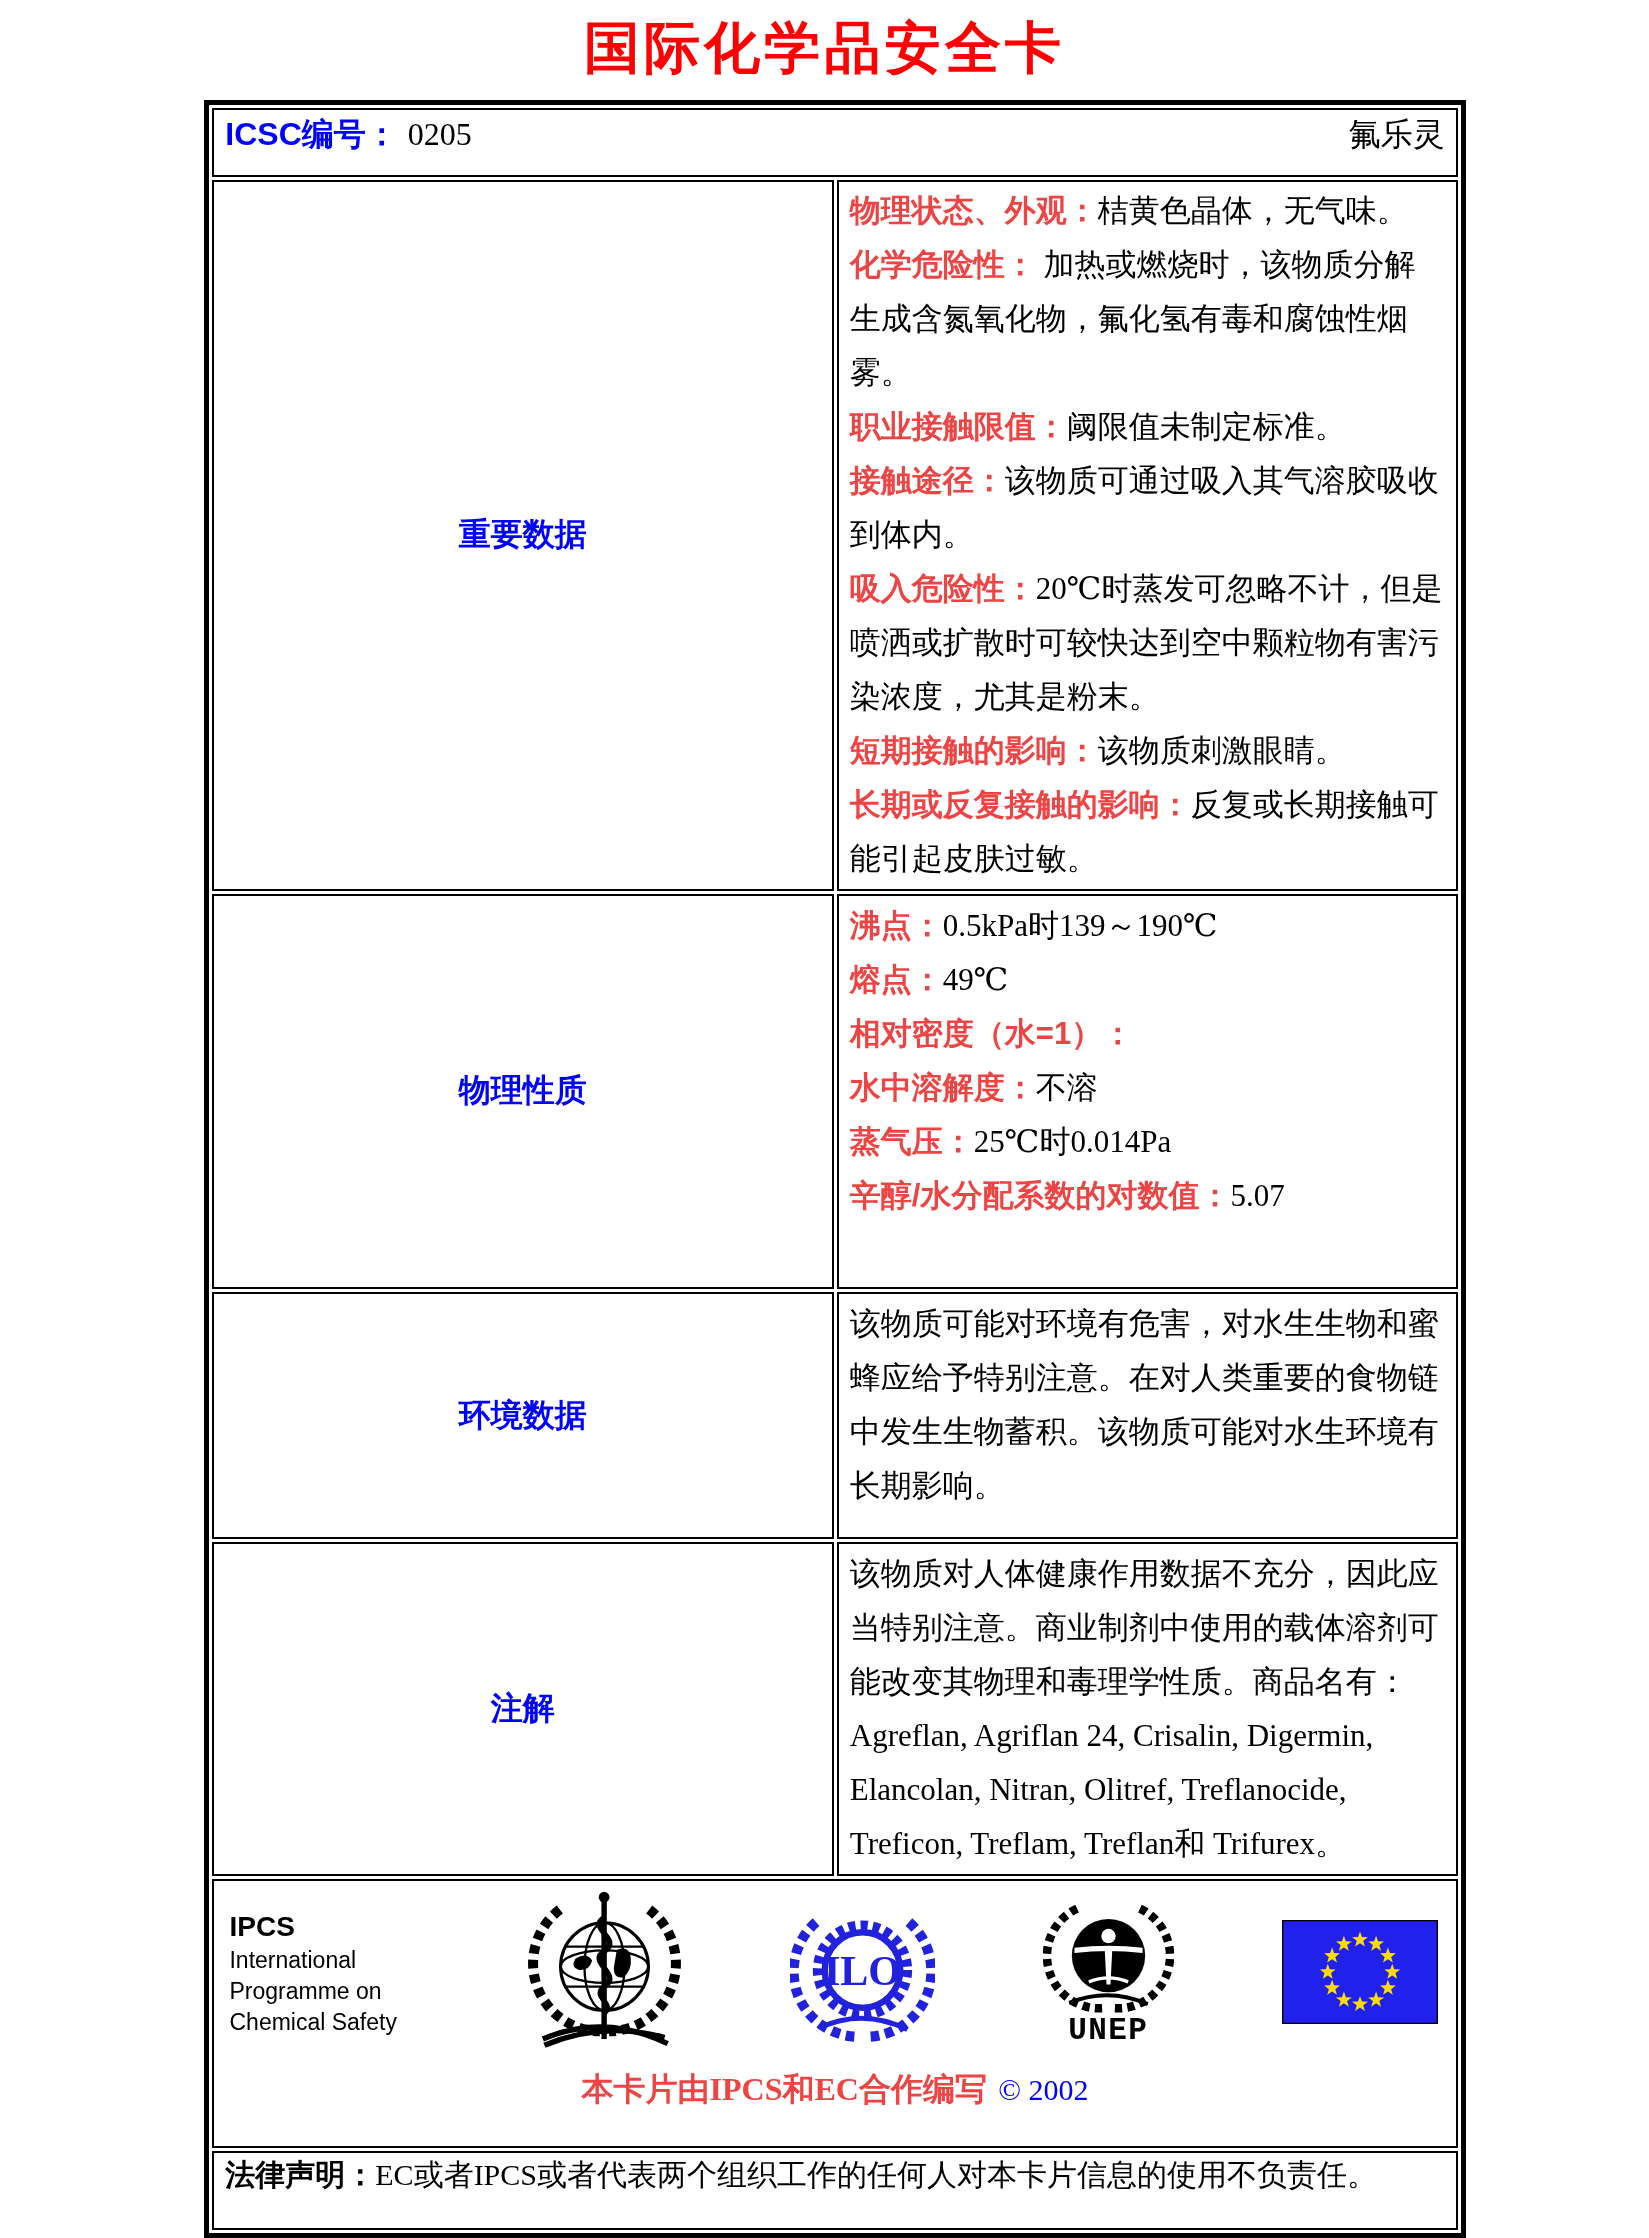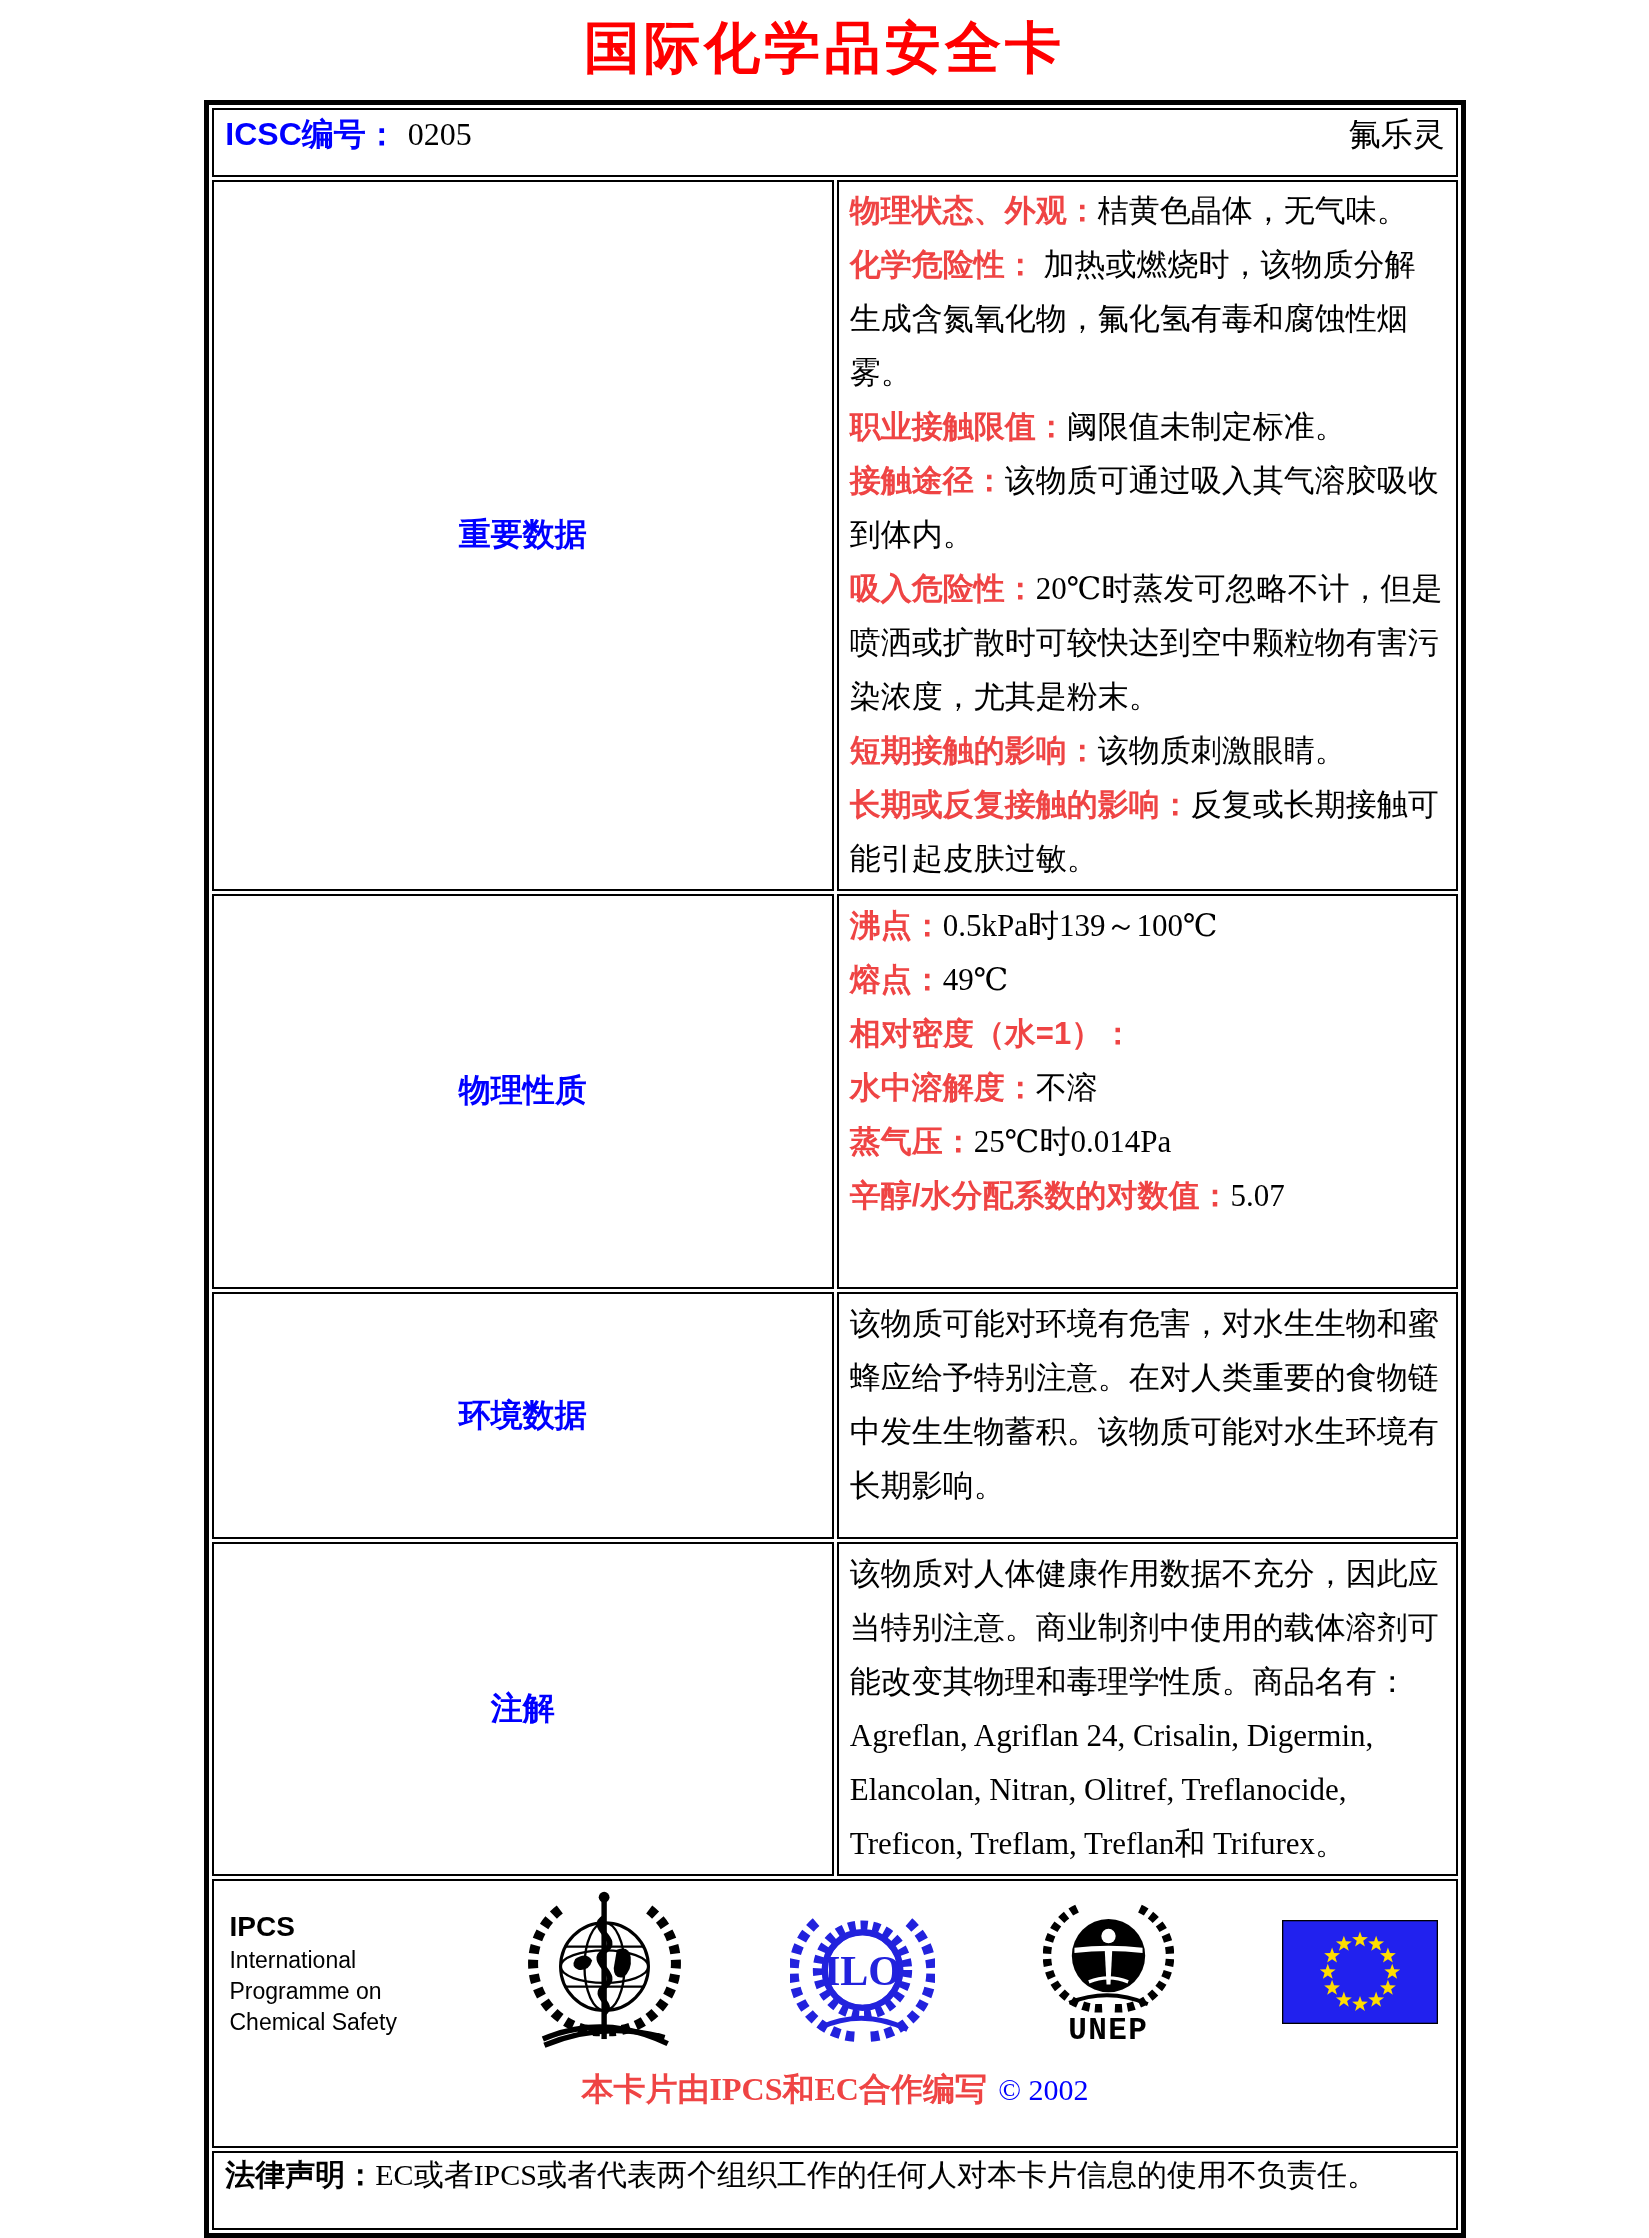--- a/index.html
+++ b/index.html
@@ -96,21 +96,21 @@
       <p class="entry"><span class="lbl">接触途径：</span><span>该物质可通过吸入其气溶胶吸收到体内。</span></p>
       <p class="entry"><span class="lbl">吸入危险性：</span><span>20℃时蒸发可忽略不计，但是喷洒或扩散时可较快达到空中颗粒物有害污染浓度，尤其是粉末。</span></p>
       <p class="entry"><span class="lbl">短期接触的影响：</span><span>该物质刺激眼睛。</span></p>
       <p class="entry"><span class="lbl">长期或反复接触的影响：</span><span>反复或长期接触可能引起皮肤过敏。</span></p>
     </td>
   </tr>
 
   <tr>
     <td class="cell section-title-cell h-phys">物理性质</td>
     <td class="cell h-phys">
-      <p class="entry"><span class="lbl">沸点：</span><span>0.5kPa时139～100℃</span></p>
+      <p class="entry"><span class="lbl">沸点：</span><span>0.5kPa时139～190℃</span></p>
       <p class="entry"><span class="lbl">熔点：</span><span>49℃</span></p>
       <p class="entry"><span class="lbl">相对密度（水=1）：</span><span></span></p>
       <p class="entry"><span class="lbl">水中溶解度：</span><span>不溶</span></p>
       <p class="entry"><span class="lbl">蒸气压：</span><span>25℃时0.014Pa</span></p>
       <p class="entry"><span class="lbl">辛醇/水分配系数的对数值：</span><span>5.07</span></p>
     </td>
   </tr>
 
   <tr>
     <td class="cell section-title-cell h-env">环境数据</td>

